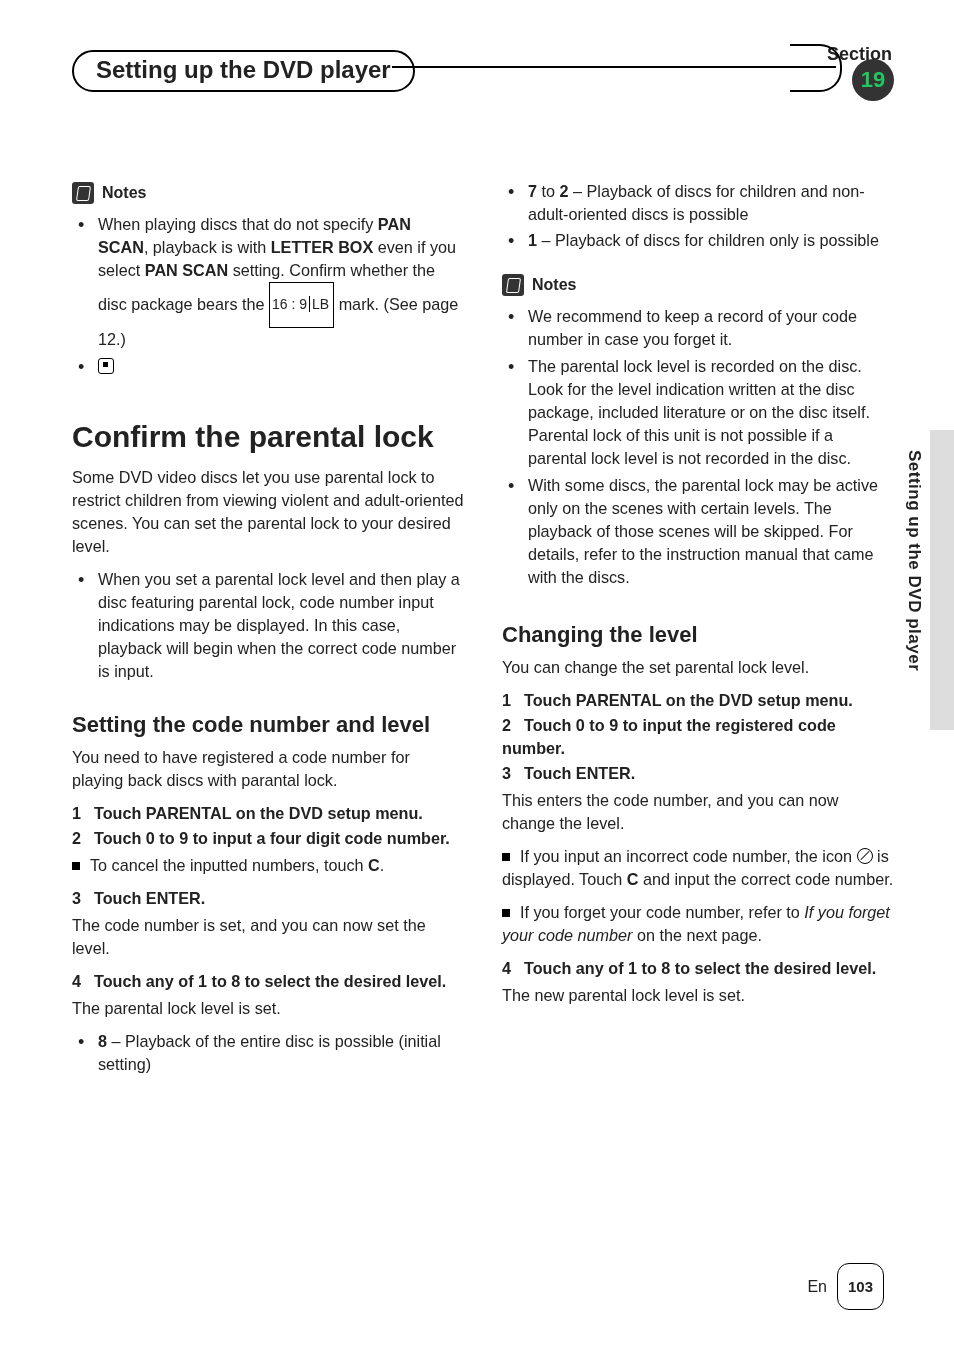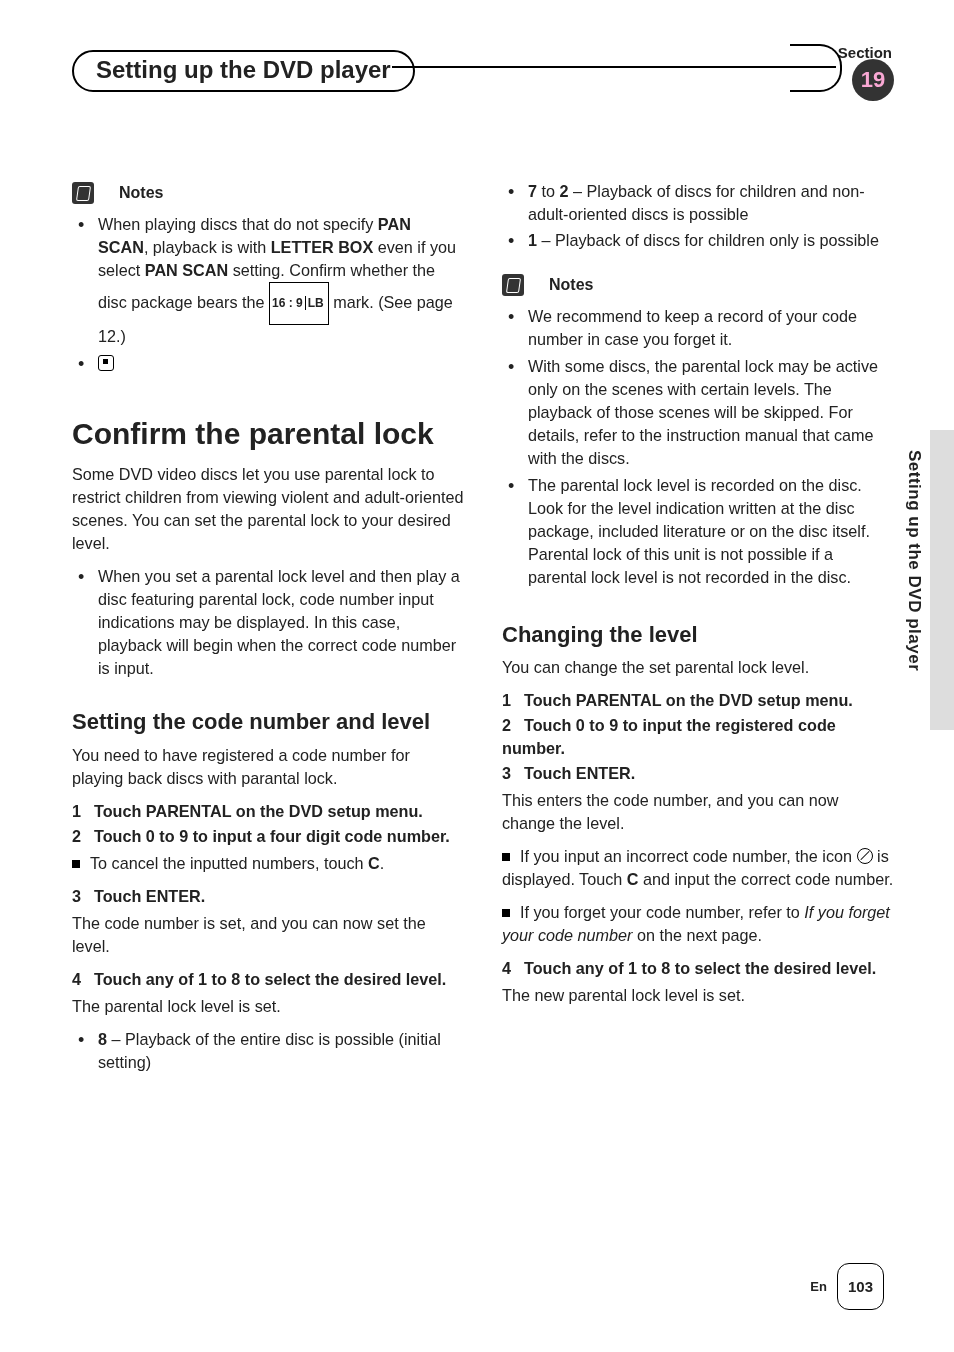--- a/index.html
+++ b/index.html
@@ -1,48 +1,48 @@
 <!DOCTYPE html>
 <html><head>
 <meta charset="utf-8">
 <style>
   html,body{margin:0;padding:0;background:#fff;font-family:Arial,Helvetica,sans-serif;color:#222}
   .page{width:954px;height:1352px;position:relative;box-sizing:border-box;padding:50px 60px 50px 72px}
   .header{position:relative;height:46px;margin-bottom:80px}
-  .section-label{position:absolute;right:2px;top:-6px;font-weight:700;font-size:15px}
+  .section-label{position:absolute;right:2px;top:-6px;font-weight:700;font-size:18px}
   .title-pill{display:inline-block;border:2px solid #000;border-radius:22px;padding:4px 22px 6px 22px;font-weight:800;font-size:24px;position:relative}
   .title-tail{position:absolute;top:16px;left:320px;right:58px;height:0;border-top:2px solid #000}
   .title-tail::after{content:"";position:absolute;right:-6px;top:-24px;width:50px;height:44px;border:2px solid #000;border-left:none;border-radius:0 22px 22px 0}
-  .sect-badge{position:absolute;right:0;top:9px;width:42px;height:42px;border-radius:50%;background:#333;color:#f9a8d4;font-weight:800;font-size:22px;display:flex;align-items:center;justify-content:center}
+  .sect-badge{position:absolute;right:0;top:9px;width:42px;height:42px;border-radius:50%;background:#333;color:#22c55e;font-weight:800;font-size:22px;display:flex;align-items:center;justify-content:center}
   .cols{display:flex;gap:38px}
   .col{flex:1;font-size:16.2px;line-height:1.42}
-  .notes-head{display:flex;align-items:flex-start;gap:25px;margin:6px 0 8px 0}
+  .notes-head{display:flex;align-items:flex-start;gap:8px;margin:6px 0 8px 0}
   .notes-icon{width:22px;height:22px;background:#333;border-radius:3px;position:relative}
   .notes-icon::before{content:"";position:absolute;left:5px;top:4px;width:11px;height:13px;border:1.5px solid #fff;border-radius:2px;transform:skewX(-8deg)}
   .notes-label{font-weight:700;font-size:16px}
   ul.bul{list-style:none;margin:0 0 10px 0;padding:0}
   ul.bul>li{position:relative;padding-left:26px;margin-bottom:4px}
   ul.bul>li::before{content:"•";position:absolute;left:6px;top:0;font-size:18px}
   .bold{font-weight:700}
-  .mark{display:inline-block;border:1px solid #000;font-size:12px;font-weight:700;padding:12px 2px;vertical-align:1px}
+  .mark{display:inline-block;border:1px solid #000;font-size:14px;font-weight:400;padding:12px 2px;vertical-align:1px}
   .mark .split{border-left:1px solid #000;padding:0 2px;margin-left:2px}
   .stop-icon{display:inline-block;width:14px;height:14px;border:1.5px solid #000;border-radius:3px;position:relative;vertical-align:-2px}
   .stop-icon::after{content:"";position:absolute;left:3.5px;top:3.5px;width:5px;height:5px;background:#000}
   h1.big{font-size:30px;font-weight:800;margin:38px 0 8px 0}
   h2.med{font-size:22px;font-weight:800;margin:26px 0 6px 0}
   p{margin:4px 0 10px 0}
   .step{font-weight:700;margin-top:2px;margin-bottom:2px}
   .step .num{display:inline-block;width:22px}
   .sq{display:inline-block;width:8px;height:8px;background:#000;margin-right:10px;vertical-align:1px}
   .no-icon{display:inline-block;width:14px;height:14px;border:1.6px solid #000;border-radius:50%;position:relative;vertical-align:-2px}
   .no-icon::after{content:"";position:absolute;left:1px;top:6px;width:12px;height:0;border-top:1.6px solid #000;transform:rotate(-45deg)}
   .side-tab{position:absolute;right:0;top:430px;width:24px;height:300px;background:#ddd}
   .side-text{position:absolute;right:30px;top:450px;writing-mode:vertical-rl;font-weight:700;font-size:17px;letter-spacing:.5px}
   .footer{position:absolute;bottom:42px;right:70px;display:flex;align-items:center;gap:10px}
-  .en{font-weight:700;font-size:13px}
+  .en{font-weight:400;font-size:16px}
   .pg{border:1.5px solid #000;border-radius:12px;padding:14px 10px;font-weight:700;font-size:15px}
   em{font-style:italic}
   ul.inner{list-style:none;margin:4px 0 0 0;padding:0}
   ul.inner>li{position:relative;padding-left:26px;margin-bottom:3px}
   ul.inner>li::before{content:"•";position:absolute;left:6px;top:0;font-size:18px}
 </style>
 </head>
 <body>
 <div class="page">
 
@@ -102,22 +102,22 @@
         <li><span class="bold">7</span><span> to </span><span class="bold">2</span><span> – Playback of discs for children and non-adult-oriented discs is possible</span></li>
         <li><span class="bold">1</span><span> – Playback of discs for children only is possible</span></li>
       </ul>
 
       <div class="notes-head" style="margin-top:22px">
         <span class="notes-icon"></span>
         <span class="notes-label">Notes</span>
       </div>
       <ul class="bul">
         <li>We recommend to keep a record of your code number in case you forget it.</li>
+        <li>The parental lock level is recorded on the disc. Look for the level indication written at the disc package, included literature or on the disc itself. Parental lock of this unit is not possible if a parental lock level is not recorded in the disc.</li>
         <li>With some discs, the parental lock may be active only on the scenes with certain levels. The playback of those scenes will be skipped. For details, refer to the instruction manual that came with the discs.</li>
-        <li>The parental lock level is recorded on the disc. Look for the level indication written at the disc package, included literature or on the disc itself. Parental lock of this unit is not possible if a parental lock level is not recorded in the disc.</li>
       </ul>
 
       <h2 class="med" style="margin-top:30px">Changing the level</h2>
       <p>You can change the set parental lock level.</p>
 
       <div class="step"><span class="num">1</span><span>Touch PARENTAL on the DVD setup menu.</span></div>
 
       <div class="step"><span class="num">2</span><span>Touch 0 to 9 to input the registered code number.</span></div>
 
       <div class="step"><span class="num">3</span><span>Touch ENTER.</span></div>

